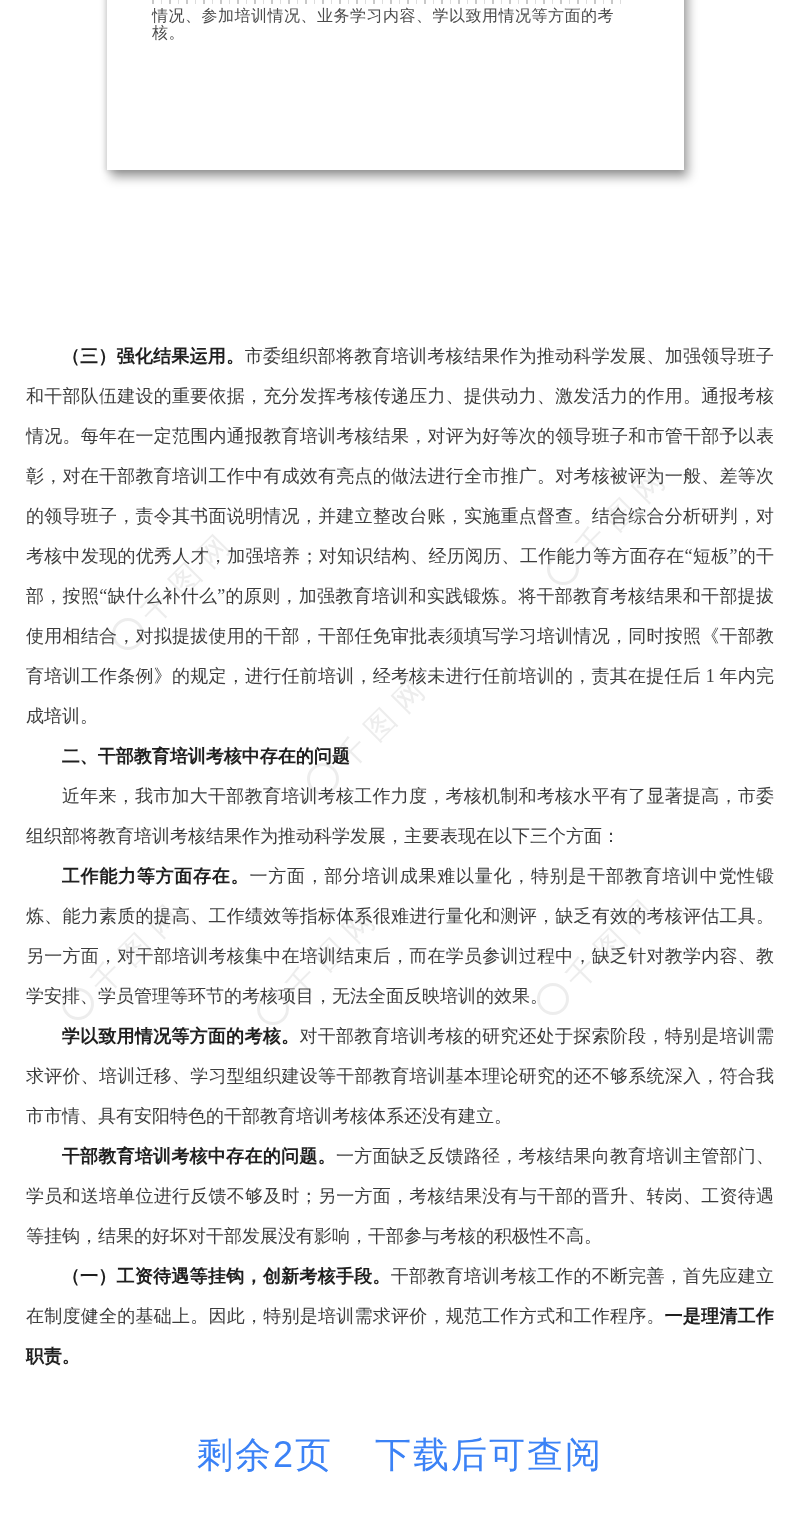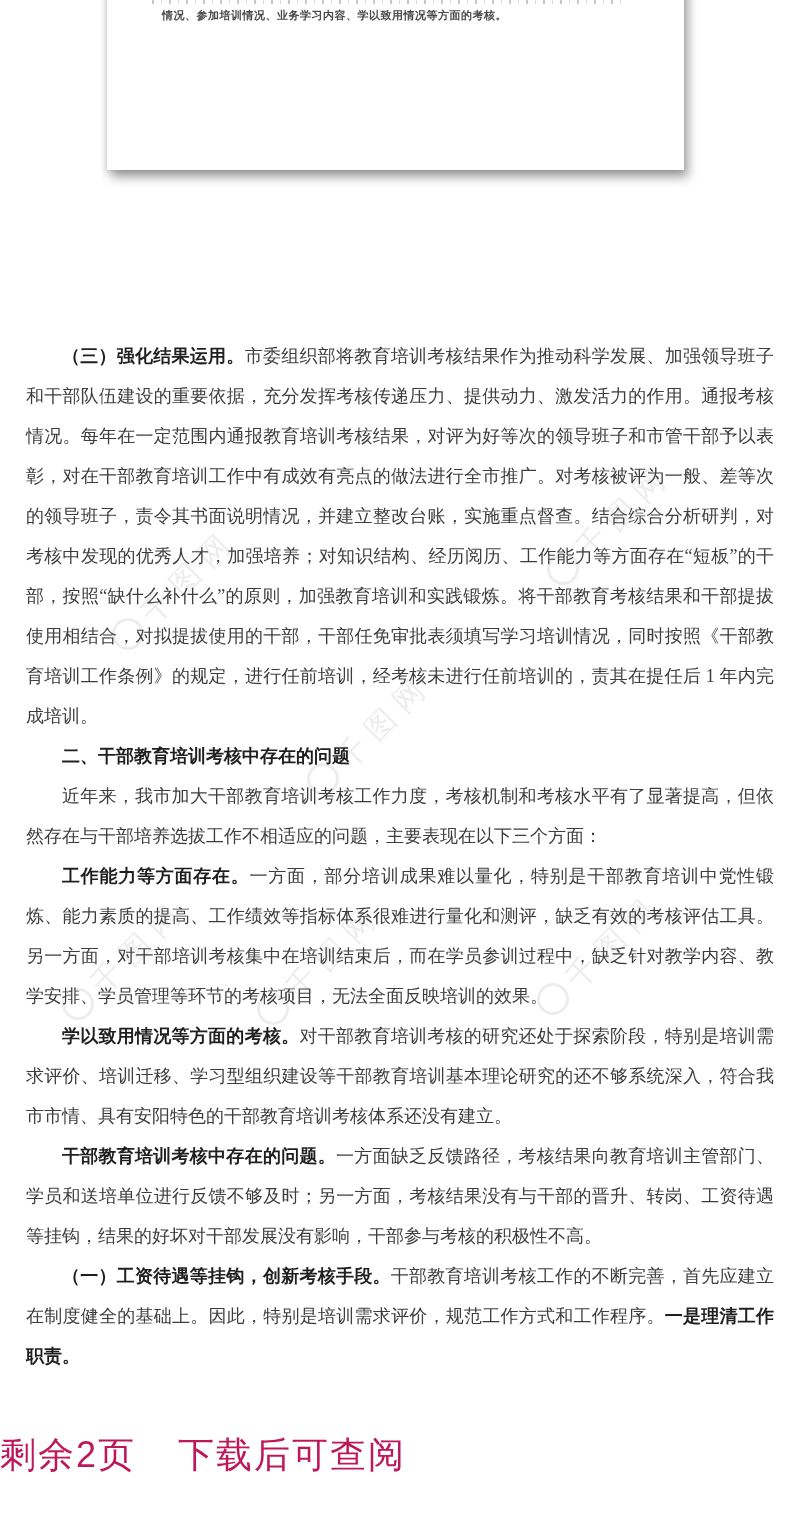--- a/index.html
+++ b/index.html
@@ -23,26 +23,25 @@
     position: absolute;
     left: 45px; top: 22px;
     width: 472px; height: 4px;
     background: repeating-linear-gradient(90deg,
       rgba(90,90,90,0.55) 0 2px, rgba(255,255,255,0) 2px 9px,
       rgba(90,90,90,0.35) 9px 10px, rgba(255,255,255,0) 10px 17px);
     opacity: 0.6;
   }
   .prev-card-line {
     position: absolute;
-    left: 55px; top: 29px; right: 40px;
-    font-size: 11px;
+    left: 45px; top: 29px; right: 40px;
+    font-size: 16px;
     line-height: 17px;
     color: #4a4a4a;
     letter-spacing: 0.5px;
-    font-weight: bold;
   }
 
   
   .wm {
     position: absolute;
     transform: rotate(-45deg);
     color: rgba(110,110,110,0.12);
     font-size: 30px;
     letter-spacing: 10px;
     font-family: "Liberation Sans", "DejaVu Sans", sans-serif;
@@ -74,24 +73,25 @@
     font-weight: normal;
     font-size: 18px;
   }
   .doc .b { font-weight: bold; color: #1f1f1f; }
   .doc h3 { font-weight: bold; color: #1f1f1f; }
 
   
   .footer {
     position: absolute;
     left: 0; right: 0; top: 1431px;
+    text-align: center;
     font-family: "Liberation Sans", "DejaVu Sans", sans-serif;
     font-size: 36px;
     font-weight: 500;
-    color: #be185d;
+    color: #3b82f6;
     letter-spacing: 2px;
     cursor: pointer;
   }
   .footer .hint { margin-left: 42px; }
 </style>
 </head>
 <body>
 
 <div class="prev-card">
   <div class="cut-tips"></div>
@@ -103,21 +103,21 @@
 <div class="wm" style="left:530px; top:505px;"><span class="wm-ring"></span><span>千图网</span></div>
 <div class="wm" style="left:45px;  top:940px;"><span class="wm-ring"></span><span>千图网</span></div>
 <div class="wm" style="left:240px; top:945px;"><span class="wm-ring"></span><span>千图网</span></div>
 <div class="wm" style="left:520px; top:935px;"><span class="wm-ring"></span><span>千图网</span></div>
 
 <div class="doc">
   <p><span class="b">（三）强化结果运用。</span><span>市委组织部将教育培训考核结果作为推动科学发展、加强领导班子和干部队伍建设的重要依据，充分发挥考核传递压力、提供动力、激发活力的作用。通报考核情况。每年在一定范围内通报教育培训考核结果，对评为好等次的领导班子和市管干部予以表彰，对在干部教育培训工作中有成效有亮点的做法进行全市推广。对考核被评为一般、差等次的领导班子，责令其书面说明情况，并建立整改台账，实施重点督查。结合综合分析研判，对考核中发现的优秀人才，加强培养；对知识结构、经历阅历、工作能力等方面存在“短板”的干部，按照“缺什么补什么”的原则，加强教育培训和实践锻炼。将干部教育考核结果和干部提拔使用相结合，对拟提拔使用的干部，干部任免审批表须填写学习培训情况，同时按照《干部教育培训工作条例》的规定，进行任前培训，经考核未进行任前培训的，责其在提任后 1 年内完成培训。</span></p>
 
   <h3>二、干部教育培训考核中存在的问题</h3>
 
-  <p>近年来，我市加大干部教育培训考核工作力度，考核机制和考核水平有了显著提高，但依然存在与干部培养选拔工作不相适应的问题，主要表现在以下三个方面：</p>
+  <p>近年来，我市加大干部教育培训考核工作力度，考核机制和考核水平有了显著提高，市委组织部将教育培训考核结果作为推动科学发展，主要表现在以下三个方面：</p>
 
   <p><span class="b">工作能力等方面存在。</span><span>一方面，部分培训成果难以量化，特别是干部教育培训中党性锻炼、能力素质的提高、工作绩效等指标体系很难进行量化和测评，缺乏有效的考核评估工具。另一方面，对干部培训考核集中在培训结束后，而在学员参训过程中，缺乏针对教学内容、教学安排、学员管理等环节的考核项目，无法全面反映培训的效果。</span></p>
 
   <p><span class="b">学以致用情况等方面的考核。</span><span>对干部教育培训考核的研究还处于探索阶段，特别是培训需求评价、培训迁移、学习型组织建设等干部教育培训基本理论研究的还不够系统深入，符合我市市情、具有安阳特色的干部教育培训考核体系还没有建立。</span></p>
 
   <p><span class="b">干部教育培训考核中存在的问题。</span><span>一方面缺乏反馈路径，考核结果向教育培训主管部门、学员和送培单位进行反馈不够及时；另一方面，考核结果没有与干部的晋升、转岗、工资待遇等挂钩，结果的好坏对干部发展没有影响，干部参与考核的积极性不高。</span></p>
 
 
   <p><span class="b">（一）工资待遇等挂钩，创新考核手段。</span><span>干部教育培训考核工作的不断完善，首先应建立在制度健全的基础上。因此，特别是培训需求评价，规范工作方式和工作程序。</span><span class="b">一是理清工作职责。</span></p>
 </div>

